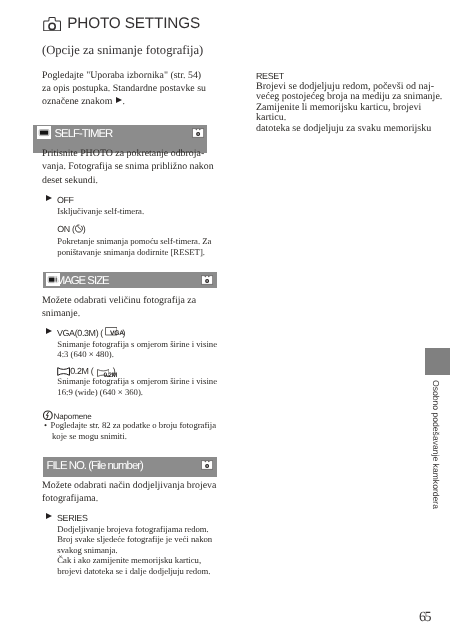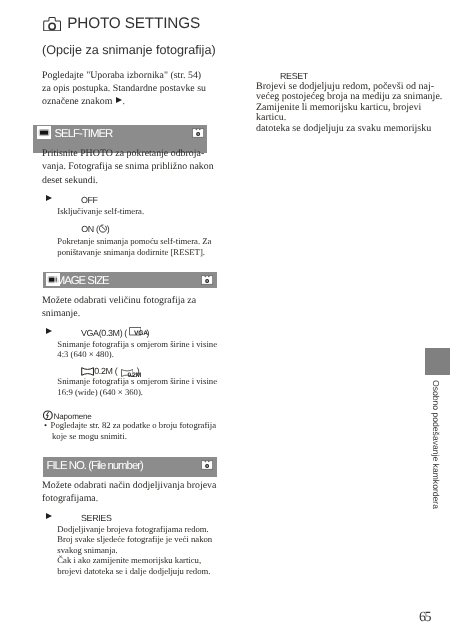--- a/index.html
+++ b/index.html
@@ -7,28 +7,28 @@
        font-family:"Liberation Serif",serif;color:#2a2724;
        -webkit-font-smoothing:antialiased;text-rendering:geometricPrecision;}
   .page{position:absolute;left:0;top:0;width:450px;height:640px;}
   div,span{box-sizing:border-box;}
 
   
   .titlerow{position:absolute;left:43px;top:16px;display:flex;align-items:flex-end;}
   .title{font-family:"Liberation Sans",sans-serif;font-weight:400;font-size:15.3px;
          line-height:15px;color:#333031;margin-left:6px;letter-spacing:-0.15px;
          white-space:nowrap;}
-  .subtitle{position:absolute;left:42px;top:44px;font-family:Liberation Sans, sans-serif;
+  .subtitle{position:absolute;left:42px;top:44px;font-family:Liberation Serif, serif;
             font-size:12.6px;line-height:13px;color:#333031;white-space:nowrap;}
 
   
   .tb{position:absolute;white-space:nowrap;}
   .body{font-size:9.9px;line-height:13.25px;color:#2a2724;}
   .optlabel{font-family:"Liberation Sans",sans-serif;font-size:8.9px;line-height:11.4px;
-            color:#2a2724;white-space:nowrap;letter-spacing:-0.35px;margin-left:24px;}
+            color:#2a2724;white-space:nowrap;letter-spacing:-0.35px;}
   .desc{font-size:8.7px;line-height:10.5px;color:#2a2724;}
   .descR{font-size:10px;line-height:10.5px;color:#2a2724;}
   .note-title{font-family:"Liberation Sans",sans-serif;font-size:8.1px;line-height:10px;
               letter-spacing:-0.2px;}
   .tri-m{position:absolute;width:0;height:0;border-left:6.2px solid #231f20;
          border-top:3.4px solid transparent;border-bottom:3.4px solid transparent;}
   .tri-i{display:inline-block;width:0;height:0;border-left:6.2px solid #231f20;
          border-top:3.4px solid transparent;border-bottom:3.4px solid transparent;
          vertical-align:1px;margin-right:0px;}
 

